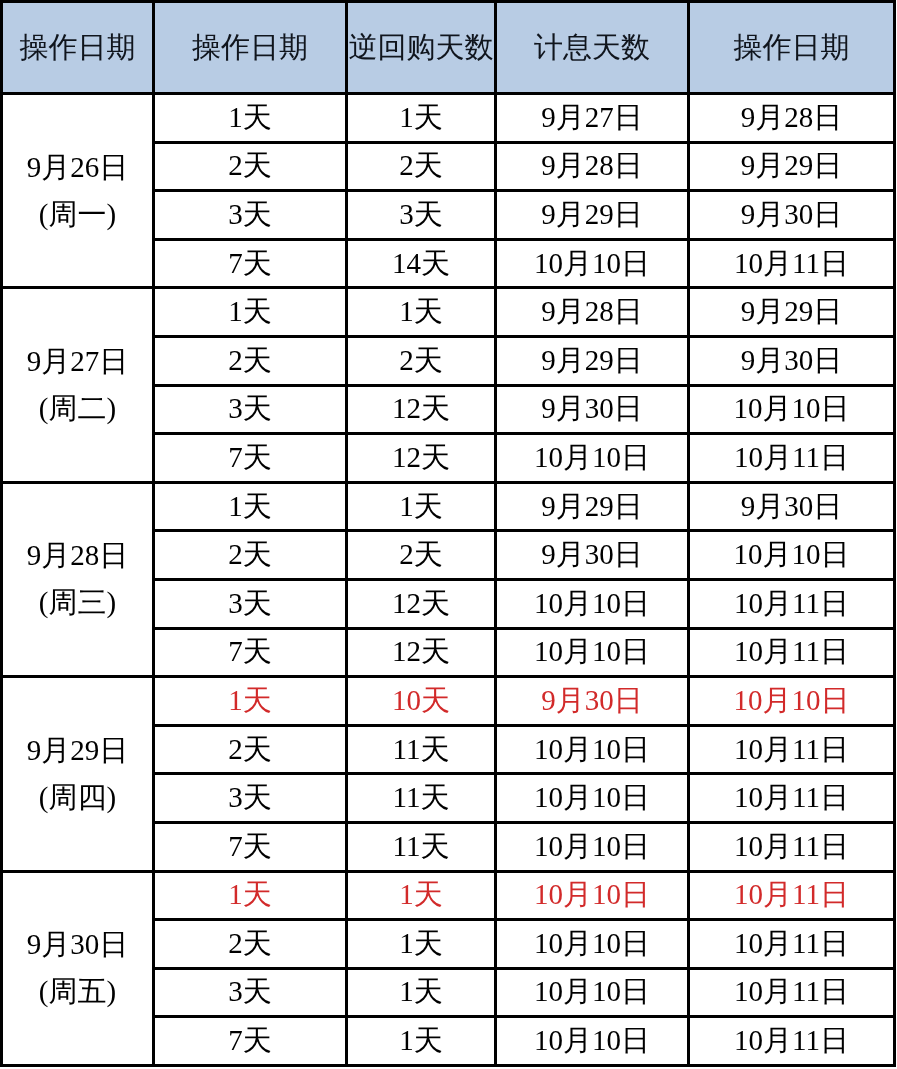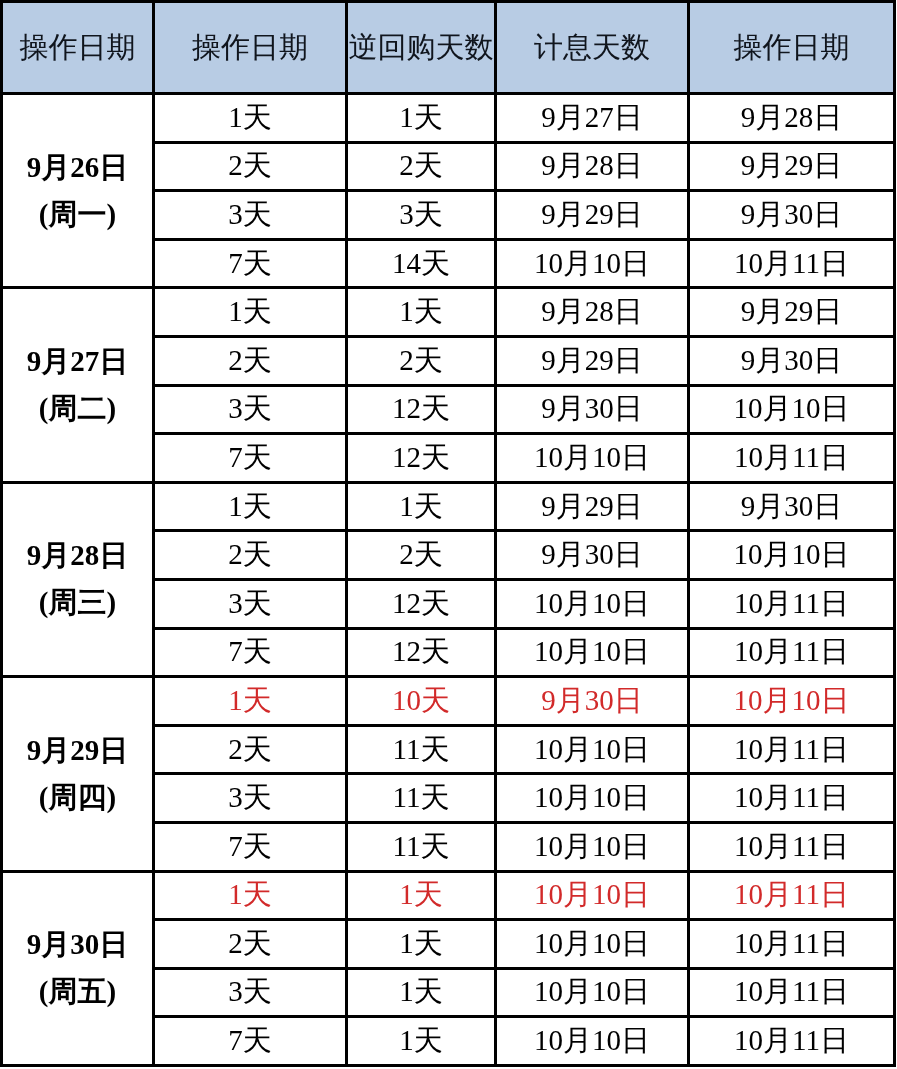--- a/index.html
+++ b/index.html
@@ -34,21 +34,20 @@
     background: #b8cce4;
     height: 89px;
     color: #10151d;
   }
   .repo-table tbody td {
     height: 45.6px;
     background: #ffffff;
   }
   .repo-table td.date-cell {
     line-height: 1.62;
-    font-weight: bold;
   }
   .repo-table td.red {
     color: #d22a2a;
   }
 </style>
 </head>
 <body>
 
 <table class="repo-table">
   <colgroup>

